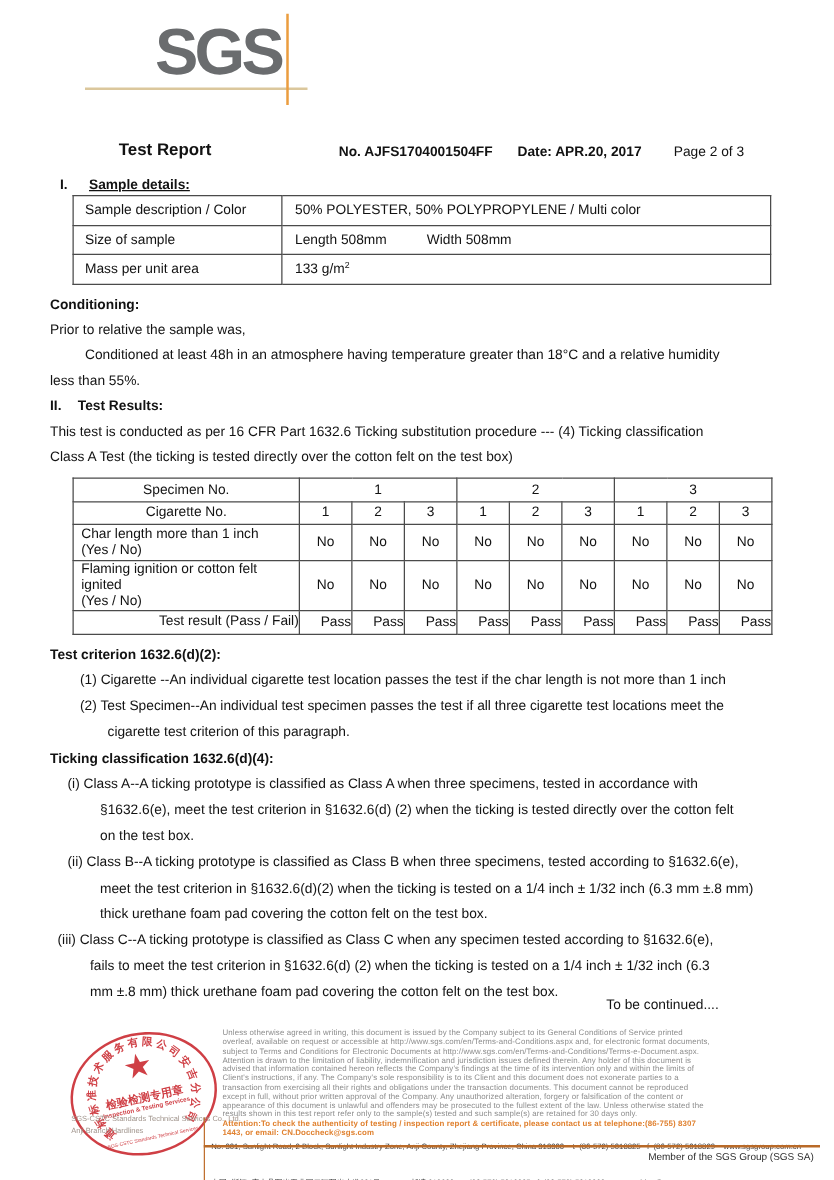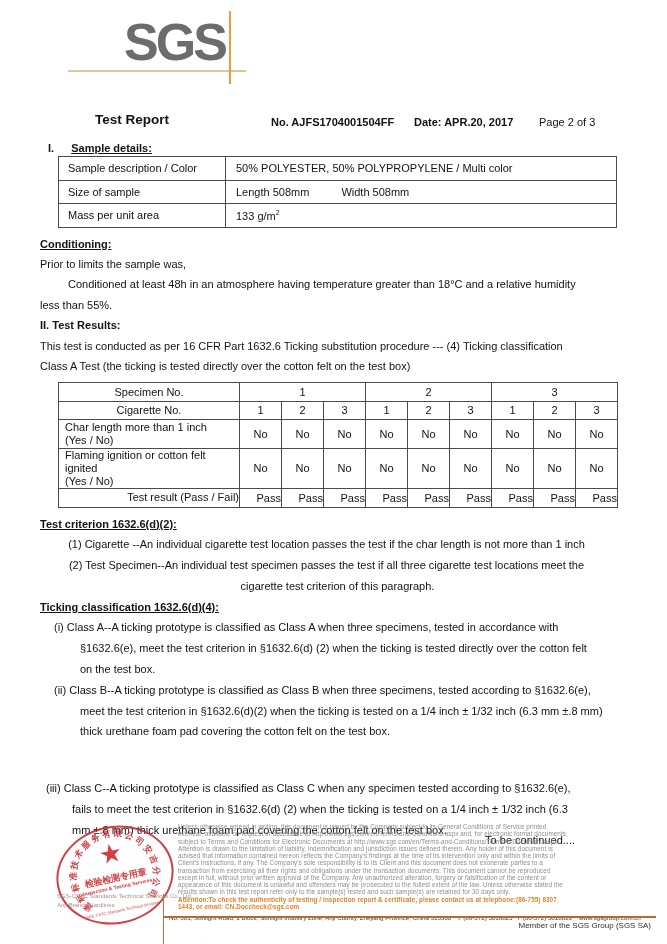--- a/index.html
+++ b/index.html
@@ -35,29 +35,29 @@
 
   .results-table { margin:5px 0 0 18px; width:559px; }
   .results-table td { border:1px solid #4a4a4a; font-size:11px; text-align:center; padding:0; }
   .results-table td.lbl-left { text-align:left; padding-left:6px; line-height:13px; }
   .results-table tr.r1 td { height:19px; }
   .results-table tr.r2 td { height:18px; }
   .results-table tr.r3 td, .results-table tr.r4 td { height:29px; }
   .results-table tr.r5 td { height:19px;text-align:right; }
 
   
-  .h-ul { font-size:11px; font-weight:bold; text-decoration:underline; }
+  .h-ul { font-size:11px; font-weight:bold; }
   .body-line { font-size:11px; line-height:20.5px; }
   .indent28 { padding-left:28px; }
   .mt6 { margin-top:6px; }
   .sec2-head { font-size:11px; font-weight:bold; line-height:20.5px; margin-top:0; }
   .sec2-head .num { }
-  .sec2-head .lbl { }
-
-  .crit-item { margin-left:8px; padding-left:22px; font-size:11px; line-height:20.8px;text-align:center; }
+  .sec2-head .lbl { margin-left:10px; }
+
+  .crit-item { margin-left:24px; padding-left:22px; font-size:11px; line-height:20.8px; }
   .crit-item > div:first-child { margin-left:-22px; }
   .tick-item { margin-left:14px; padding-left:26px; font-size:11px; line-height:20.8px; }
   .tick-item > div:first-child { margin-left:-26px; }
 
   .continued { margin-top:-7px; text-align:right; padding-right:30px; font-size:11px; }
 
   
   .footer { position:absolute; left:0; top:820px; width:667px; height:124px; }
   .legal { position:absolute; left:178px; top:3px; width:484px; font-size:6.3px; line-height:7.25px;
            color:#8c8c8c; text-align:justify; letter-spacing:0.1px; }
@@ -127,21 +127,21 @@
       <tr>
         <td>Mass per unit area</td>
         <td class="val">
           <span>133 g/m</span><sup>2</sup>
         </td>
       </tr>
     </tbody>
       </table>
 
     <div class="h-ul mt6" style="line-height:20px;">Conditioning:</div>
-    <div class="body-line">Prior to limits the sample was,</div>
+    <div class="body-line">Prior to relative the sample was,</div>
     <div class="body-line indent28">Conditioned at least 48h in an atmosphere having temperature greater than 18°C and a relative humidity</div>
     <div class="body-line">less than 55%.</div>
 
     <div class="sec2-head">
       <span class="num">II.</span>
       <span class="lbl">Test Results:</span>
     </div>
     <div class="body-line">This test is conducted as per 16 CFR Part 1632.6 Ticking substitution procedure --- (4) Ticking classification</div>
     <div class="body-line">Class A Test (the ticking is tested directly over the cotton felt on the test box)</div>
 
@@ -235,21 +235,21 @@
     <div class="tick-item">
         <div>(i) Class A--A ticking prototype is classified as Class A when three specimens, tested in accordance with</div>
         <div>§1632.6(e), meet the test criterion in §1632.6(d) (2) when the ticking is tested directly over the cotton felt</div>
         <div>on the test box.</div>
       </div>
     <div class="tick-item">
         <div>(ii) Class B--A ticking prototype is classified as Class B when three specimens, tested according to §1632.6(e),</div>
         <div>meet the test criterion in §1632.6(d)(2) when the ticking is tested on a 1/4 inch ± 1/32 inch (6.3 mm ±.8 mm)</div>
         <div>thick urethane foam pad covering the cotton felt on the test box.</div>
       </div>
-    <div class="tick-item" style="margin-left:6px;margin-top:36px;">
+    <div class="tick-item" style="margin-left:6px;">
         <div>(iii) Class C--A ticking prototype is classified as Class C when any specimen tested according to §1632.6(e),</div>
         <div>fails to meet the test criterion in §1632.6(d) (2) when the ticking is tested on a 1/4 inch ± 1/32 inch (6.3</div>
         <div>mm ±.8 mm) thick urethane foam pad covering the cotton felt on the test box.</div>
       </div>
 
     <div class="continued">To be continued....</div>
   </div>
 
   <div class="footer">
 

